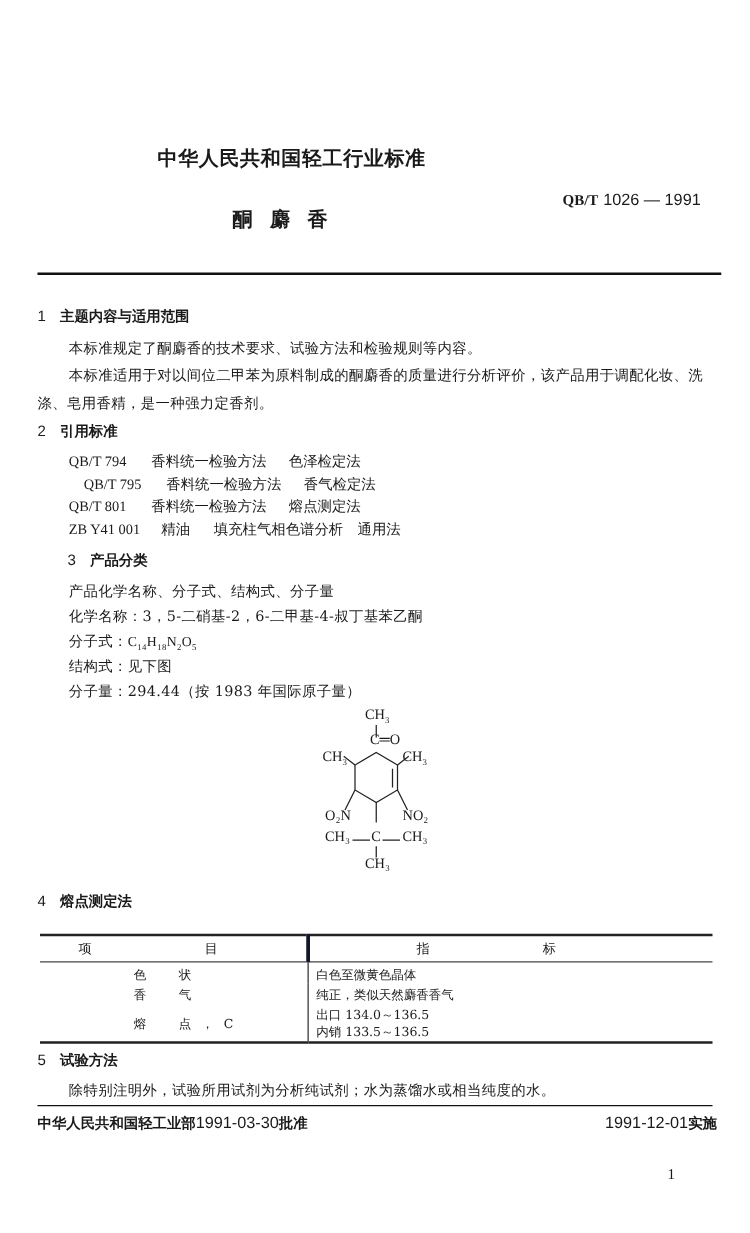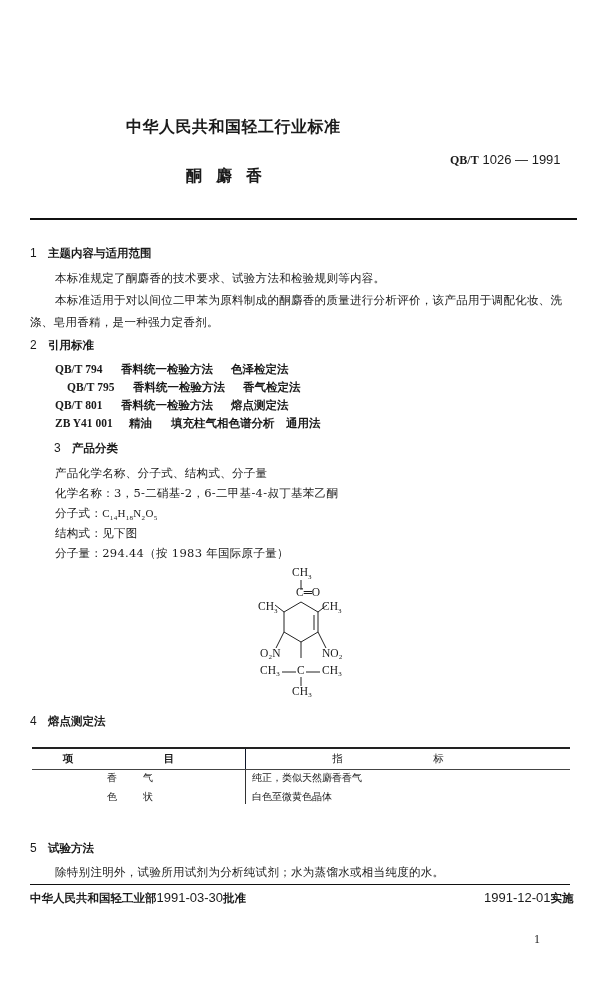--- a/index.html
+++ b/index.html
@@ -8,21 +8,21 @@
   .abs { position: absolute; white-space: nowrap; }
   .std-org { left: 126px; top: 117px; font-family: "DejaVu Sans", sans-serif; font-weight: bold; font-size: 16px; letter-spacing: 0.5px; }
   .std-code { left: 450px; top: 152px; font-size: 12px; }
   .std-code b { font-family: "Liberation Serif", serif; font-weight: bold; }
   .std-code span.num { font-family: "Liberation Sans", sans-serif; font-size: 13px; }
   .doc-title { left: 186px; top: 166px; font-family: "DejaVu Sans", sans-serif; font-weight: bold; font-size: 16px; letter-spacing: 14px; }
   .rule { position: absolute; background: #111; }
   .h { font-family: "DejaVu Sans", sans-serif; font-weight: bold; font-size: 11.5px; left: 30px; }
   .h .n { font-weight: normal; display: inline-block; width: 18px; font-family: "Liberation Sans", sans-serif; font-size: 12px; }
   .p { font-size: 11.5px; letter-spacing: 0.3px; }
-  .ref { font-size: 11.5px; left: 55px; font-weight: bold; }
+  .ref { font-size: 11.5px; left: 55px; }
   .ref span { display: inline-block; }
   .formula { font-family: "Liberation Serif", serif; font-size: 11px; }
   .formula sub { font-size: 7px; }
   table.tech { position: absolute; left: 32px; top: 747px; width: 538px; border-collapse: collapse; font-size: 10px; }
   table.tech th { font-weight: normal; height: 18px; border-top: 2px solid #222; border-bottom: 1px solid #444; text-align: center; letter-spacing: 40px; font-size: 10.5px; }
   table.tech td { vertical-align: middle; padding: 0; }
   table.tech td.c1 { width: 211px; padding-left: 75px; box-sizing: border-box; }
   table.tech td.c2 { border-left: 1px solid #333; padding-left: 6px; }
   table.tech tr.last td { border-bottom: 2px solid #222; }
   .c1 span { letter-spacing: 8px; }
@@ -113,32 +113,39 @@
   <span style="left:92px; top:104px;">CH₃</span>
   <span style="left:62px; top:125px;">CH₃</span>
 </div>
 
 <div class="abs h" style="top:714px;">
   <span class="n">4</span><span>熔点测定法</span>
 </div>
 <table class="tech">
   <thead>
     <tr>
-      <th style="width:211px; border-right:1px solid #0f172a;font-weight:bold;">项　目</th>
+      <th style="width:211px; border-right:3px solid #0f172a;">项　目</th>
       <th>指　标</th>
     </tr>
   </thead>
   <tbody>
+    <tr style="height:15px;">
+      <td class="c1" style="padding-top:3px;"><span>色　状</span></td>
+      <td class="c2" style="padding-top:3px;">白色至微黄色晶体</td>
+    </tr>
     <tr style="height:17px;">
       <td class="c1"><span>香　气</span></td>
       <td class="c2">纯正，类似天然麝香香气</td>
     </tr>
-    <tr style="height:15px;">
-      <td class="c1" style="padding-top:3px;"><span>色　状</span></td>
-      <td class="c2" style="padding-top:3px;">白色至微黄色晶体</td>
+    <tr class="last" style="height:30px;">
+      <td class="c1"><span>熔　点，C</span></td>
+      <td class="c2">
+        <div>出口 134.0～136.5</div>
+        <div>内销 133.5～136.5</div>
+      </td>
     </tr>
   </tbody>
 </table>
 
 <div class="abs h" style="top:841px;">
   <span class="n">5</span><span>试验方法</span>
 </div>
 <div class="abs p" style="left:55px; top:865px;">除特别注明外，试验所用试剂为分析纯试剂；水为蒸馏水或相当纯度的水。</div>
 
 <div class="rule" style="left:30px; top:884px; width:540px; height:1px;"></div>

